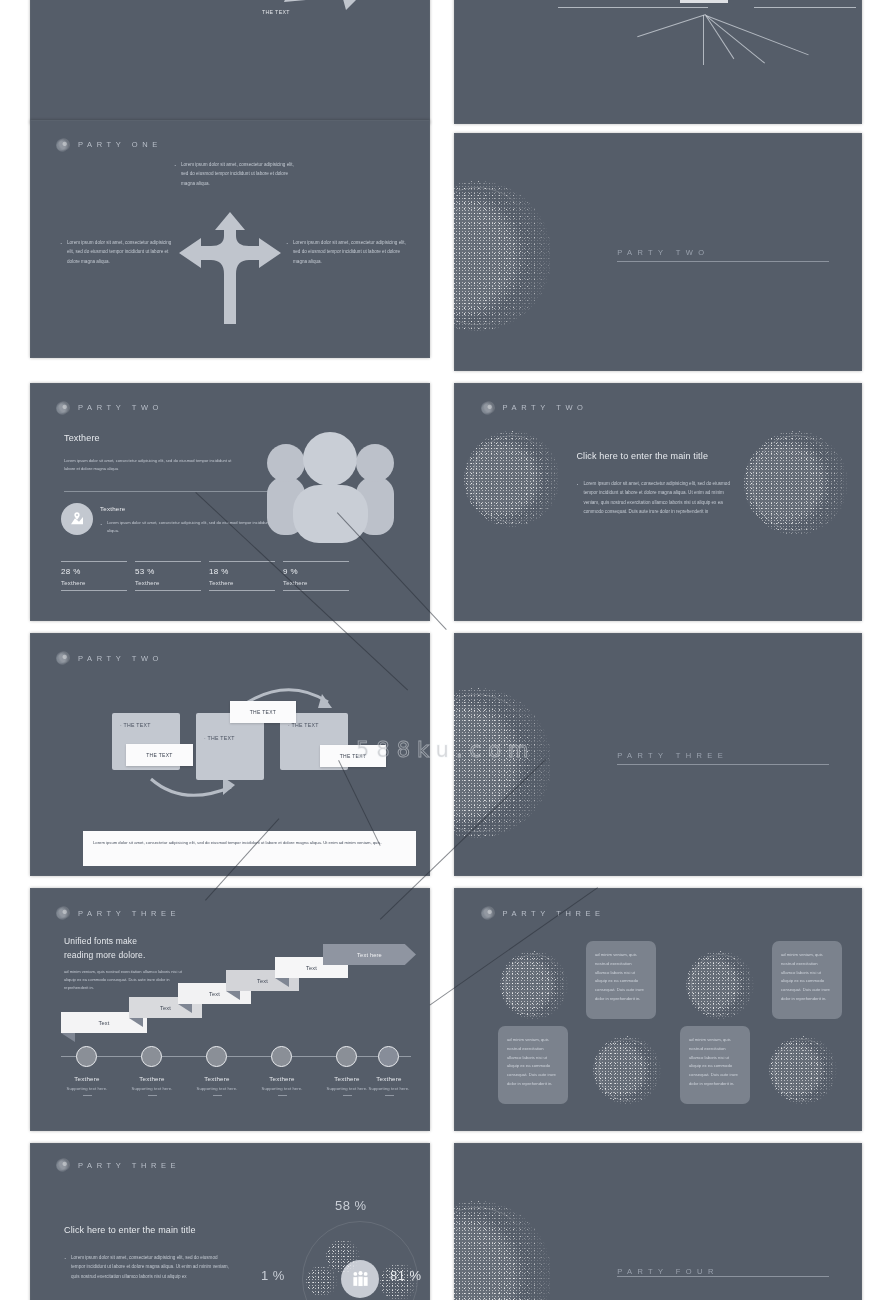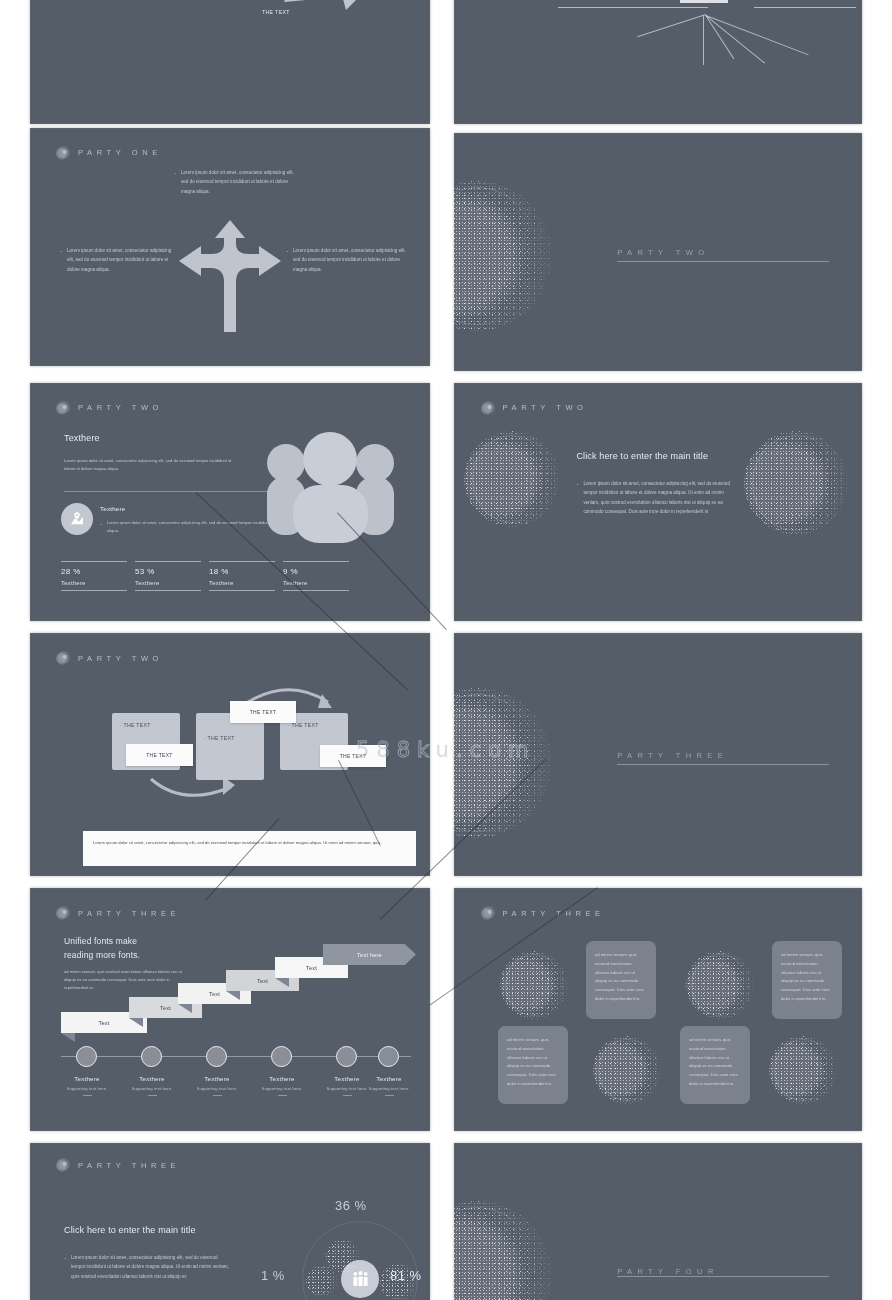--- a/index.html
+++ b/index.html
@@ -221,21 +221,21 @@
     <div class="oc-line" style="left:252px;top:91px;width:76px;transform:rotate(39deg);"></div>
     <div class="oc-line" style="left:252px;top:91px;width:52px;transform:rotate(57deg);"></div>
     <div class="oc-line" style="left:250px;top:91px;width:50px;transform:rotate(90deg);"></div>
     <div class="oc-line" style="left:252px;top:91px;width:110px;transform:rotate(21deg);"></div>
     <div class="oc-line" style="left:252px;top:91px;width:72px;transform:rotate(162deg);"></div>
 
     <div class="oc-box" style="left:226px;top:62px;width:48px;height:17px;">THE TEXT</div>
 
   </div>
 
-  <div class="slide" style="left:30px; top:128px; width:400px; height:238px;">
+  <div class="slide" style="left:30px; top:120px; width:400px; height:238px;">
     <div class="hdr">
       <span class="moon"></span>
       <span class="hdr-txt">PARTY ONE</span>
     </div>
 
     <div class="body-txt bullet" style="position:absolute;left:36%;top:40px;width:30%;">Lorem ipsum dolor sit amet, consectetur adipisicing elit, sed do eiusmod tempor incididunt ut labore et dolore magna aliqua.</div>
     <div class="body-txt bullet" style="position:absolute;left:7.5%;top:118px;width:29%;">Lorem ipsum dolor sit amet, consectetur adipisicing elit, sed do eiusmod tempor incididunt ut labore et dolore magna aliqua.</div>
     <div class="body-txt bullet" style="position:absolute;left:64%;top:118px;width:30%;">Lorem ipsum dolor sit amet, consectetur adipisicing elit, sed do eiusmod tempor incididunt ut labore et dolore magna aliqua.</div>
 
     <svg class="tri-arrow" style="left:141px; top:92px; width:118px; height:112px;" viewBox="0 0 118 112">
@@ -378,21 +378,21 @@
     <div class="div-rule"></div>
   </div>
 
   <div class="slide" style="left:30px; top:888px; width:400px; height:243px;">
     <div class="hdr">
       <span class="moon"></span>
       <span class="hdr-txt">PARTY THREE</span>
     </div>
 
     <div class="h-title big" style="position:absolute;left:8.5%;top:48px;">Unified fonts make</div>
-    <div class="h-title big" style="position:absolute;left:8.5%;top:62px;">reading more fonts.</div>
+    <div class="h-title big" style="position:absolute;left:8.5%;top:62px;">reading more dolore.</div>
     <div class="body-txt sm" style="position:absolute;left:8.5%;top:80px;width:30%;">ad minim veniam, quis nostrud exercitation ullamco laboris nisi ut aliquip ex ea commodo consequat. Duis aute irure dolor in reprehenderit in.</div>
 
     <div class="ribbon" style="left:31px;top:124px;width:86px;height:21px;">
       <div class="bar">Text</div>
       <div class="fold"></div>
     </div>
     <div class="ribbon" style="left:99px;top:109px;width:73px;height:21px;">
       <div class="bar" style="background:#d9dadd;">Text</div>
       <div class="fold"></div>
     </div>
@@ -492,21 +492,21 @@
   <div class="slide" style="left:30px; top:1143px; width:400px; height:200px;">
     <div class="hdr">
       <span class="moon"></span>
       <span class="hdr-txt">PARTY THREE</span>
     </div>
 
     <div class="h-title" style="position:absolute;left:8.5%;top:82px;">Click here to enter the main title</div>
     <div class="body-txt bullet" style="position:absolute;left:8.5%;top:110px;width:42%;">Lorem ipsum dolor sit amet, consectetur adipisicing elit, sed do eiusmod tempor incididunt ut labore et dolore magna aliqua. Ut enim ad minim veniam, quis nostrud exercitation ullamco laboris nisi ut aliquip ex</div>
 
     <div class="pct-ring" style="left:272px;top:78px;width:116px;height:116px;"></div>
-    <div class="pct" style="left:305px;top:55px;">36 %</div>
+    <div class="pct" style="left:305px;top:55px;">58 %</div>
     <div class="pct" style="left:231px;top:125px;">1 %</div>
     <div class="pct pct-hub" style="left:311px;top:117px;">
       <svg width="19" height="19" viewBox="0 0 24 24">
         <circle cx="5.5" cy="5" r="2.4" fill="#fff"></circle>
           <rect x="3" y="9" width="5" height="11" fill="#fff"></rect>
         <circle cx="12" cy="4" r="2.6" fill="#fff"></circle>
           <rect x="9.3" y="8.3" width="5.4" height="12" fill="#fff"></rect>
         <circle cx="18.5" cy="5" r="2.4" fill="#fff"></circle>
           <rect x="16" y="9" width="5" height="11" fill="#fff"></rect>
       </svg>

